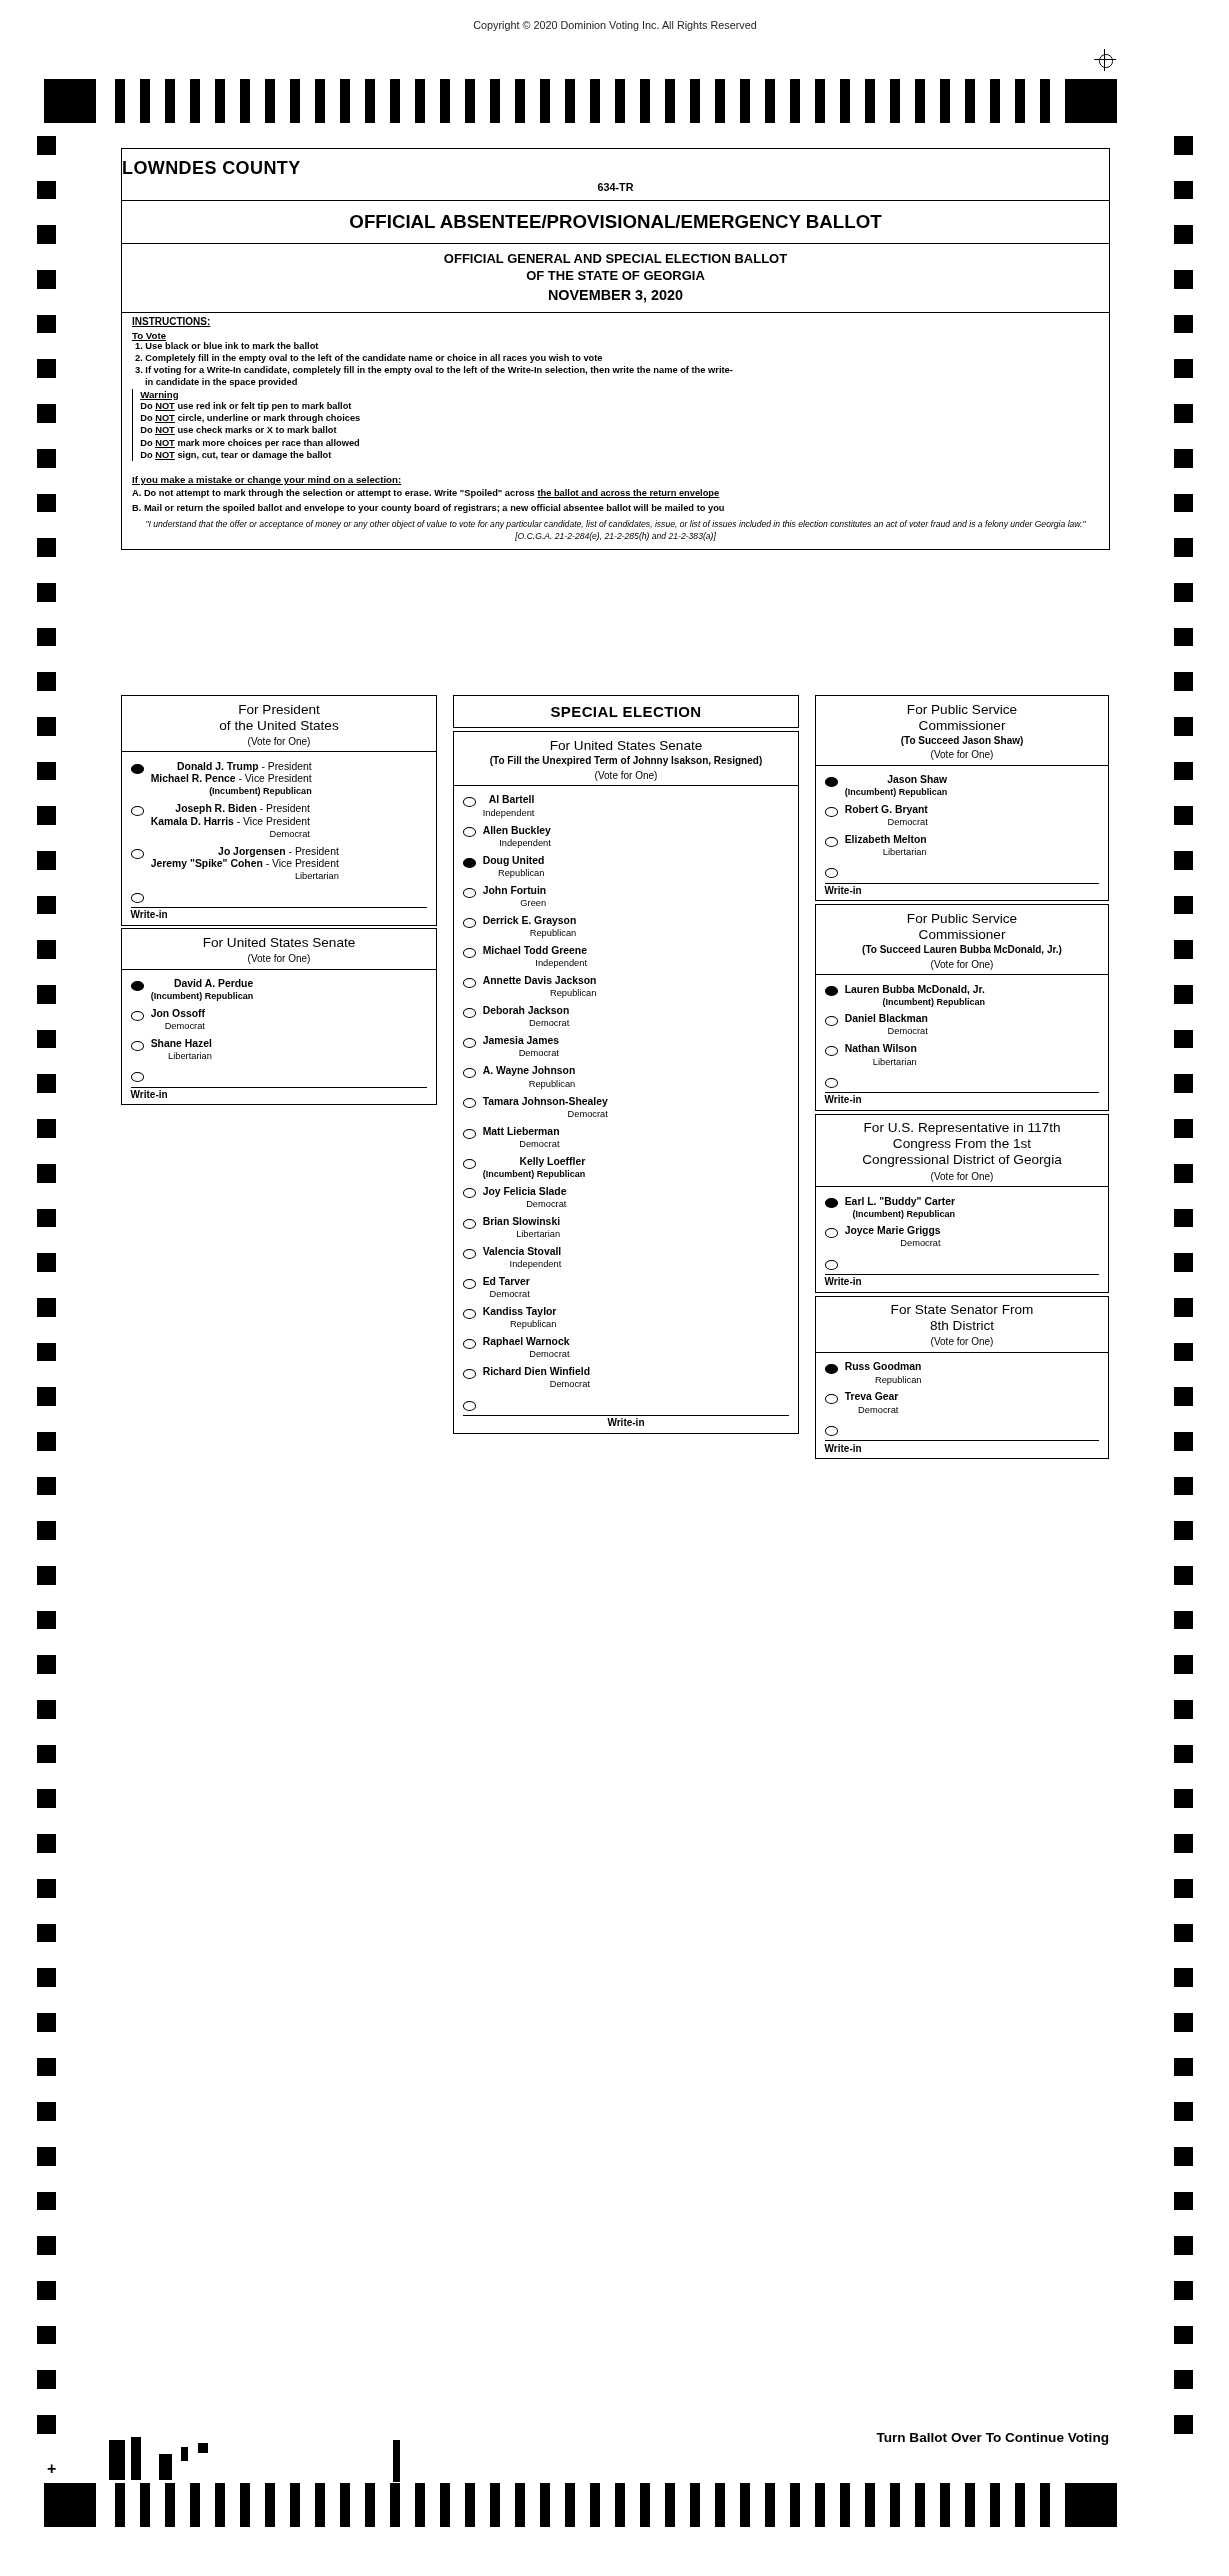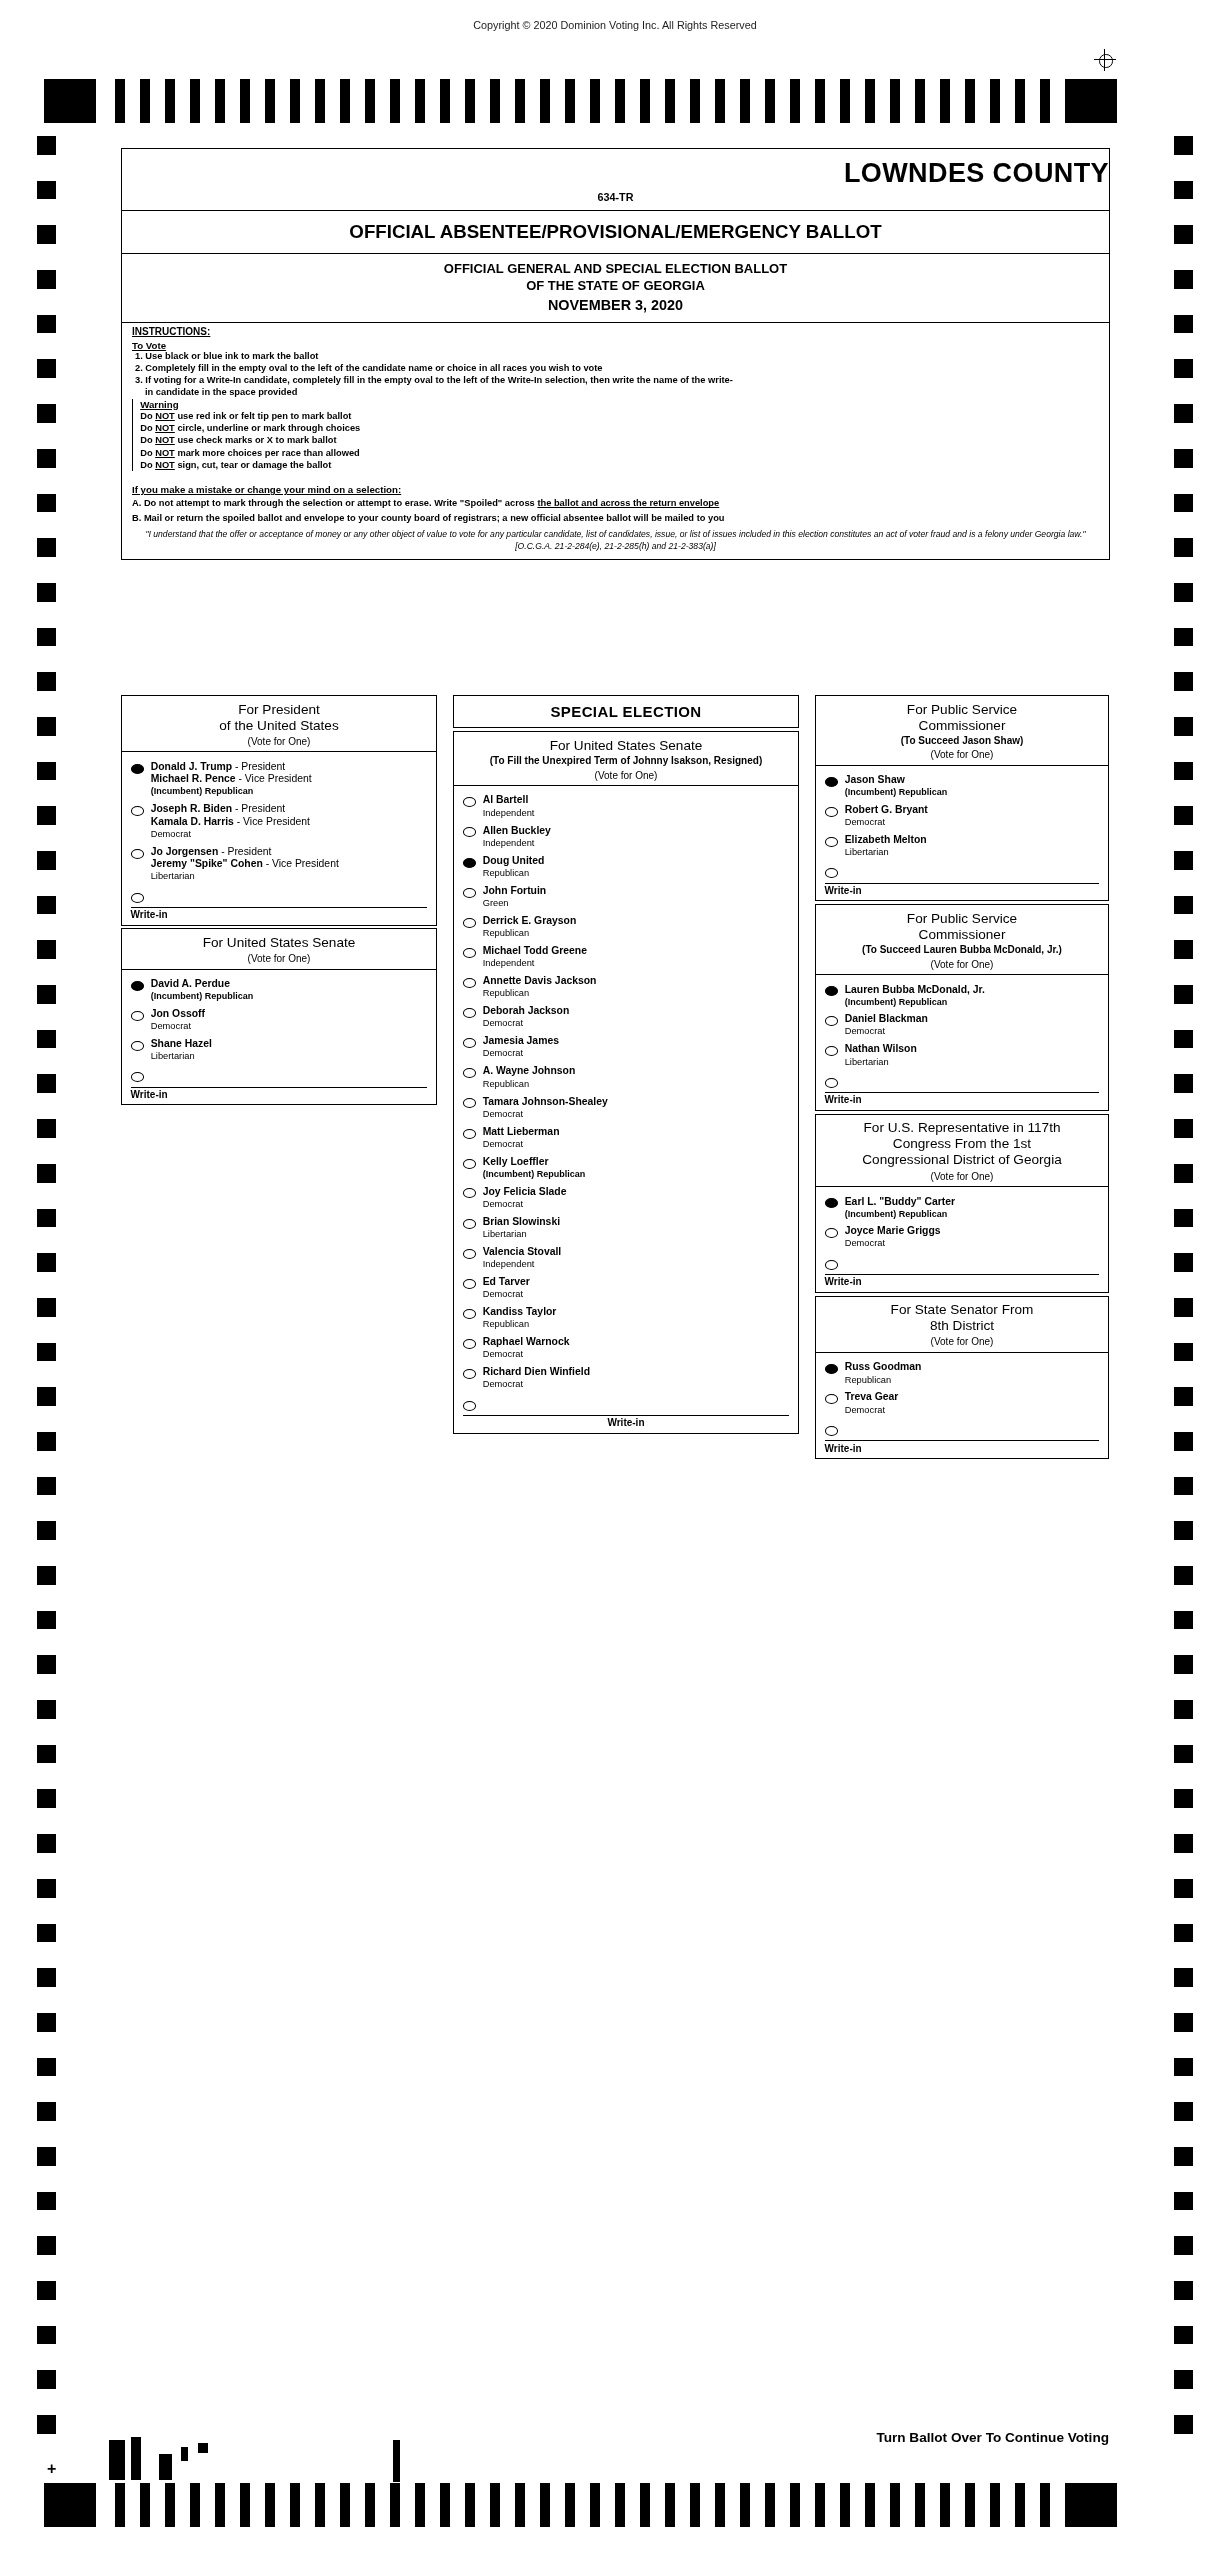--- a/index.html
+++ b/index.html
@@ -22,21 +22,21 @@
 
   .crosshair{position:absolute;top:49px;left:1094px;width:21.5px;height:21.5px;}
   .crosshair:before{content:"";position:absolute;left:10px;top:0;width:1.4px;height:21.5px;background:#000;}
   .crosshair:after{content:"";position:absolute;top:10px;left:0;width:21.5px;height:1.4px;background:#000;}
   .crosshair span{position:absolute;left:5px;top:5px;width:11.5px;height:11.5px;border:1.4px solid #000;border-radius:50%;}
 
   .plus{position:absolute;left:47px;top:2460px;font-size:16px;font-weight:bold;}
 
   
   .header-box{position:absolute;left:121px;top:148px;width:989px;border:1.4px solid #000;box-sizing:border-box;}
-  .hdr-county{text-align:right;font-size:27px;font-weight:bold;padding-top:8.6px;letter-spacing:0.4px;}
+  .hdr-county{text-align:left;font-size:18px;font-weight:bold;padding-top:8.6px;letter-spacing:0.4px;}
   .hdr-code{text-align:center;font-size:10.8px;font-weight:bold;padding-top:2.2px;padding-bottom:7.2px;}
   .hdr-rule{border-top:1.4px solid #000;}
   .hdr-official{text-align:center;font-size:18.7px;font-weight:bold;padding:10px 0 10px;}
   .hdr-sub1{text-align:center;font-size:13px;font-weight:bold;padding-top:7.2px;}
   .hdr-sub2{text-align:center;font-size:13px;font-weight:bold;padding-top:2.2px;}
   .hdr-date{text-align:center;font-size:14.4px;font-weight:bold;padding:3.6px 0 8.6px;}
 
   .instr-wrap{border-top:1.4px solid #000;padding:3.6px 8.6px 7.2px 10px;}
   .instr-title{font-size:10px;font-weight:bold;text-decoration:underline;}
   .instr-cols{display:flex;margin-top:2.9px;flex-direction:column;}
@@ -62,21 +62,21 @@
   .contest{border:1.4px solid #000;box-sizing:border-box;margin-bottom:2.9px;background:#fff;}
   .contest-head{padding:5.7px 4.3px 4.3px 4.3px;text-align:center;border-bottom:1.1px solid #000;}
   .ct-title{font-size:13.6px;font-weight:normal;line-height:1.18;}
   .ct-sub{font-size:10px;font-weight:bold;line-height:1.2;padding-top:1.4px;}
   .ct-vote{font-size:10px;padding-top:2.2px;}
 
   .special-head{border:1.4px solid #000;box-sizing:border-box;padding:7.2px 0 7.2px;text-align:center;margin-bottom:2.9px;}
   .special-head .t{font-size:15px;font-weight:bold;letter-spacing:0.4px;}
 
   .choices{padding:5.7px 0 2.9px 0;}
-  .choice{display:flex;align-items:flex-start;padding:2.9px 5.7px 2.9px 8.6px;min-height:21.5px;}
+  .choice{display:flex;align-items:flex-start;padding:2.9px 5.7px 2.9px 8.6px;min-height:21.5px;text-align:right;}
   .oval{flex:0 0 auto;width:13.6px;height:10px;border:1.4px solid #000;border-radius:50%;margin-top:2.9px;margin-right:6.5px;box-sizing:border-box;}
   .oval.filled{background:#000;}
   .cand{line-height:1.2;}
   .cand .n{font-size:10.4px;font-weight:bold;}
   .cand .n .role{font-weight:normal;}
   .cand .p{font-size:9.3px;padding-top:0.7px;}
   .cand .p.inc{font-weight:bold;font-size:9px;}
 
   .writein{display:flex;align-items:flex-start;padding:4.3px 5.7px 1.4px 8.6px;}
   .wi-label{border-top:1.1px solid #000;margin:0 8.6px 4.3px 8.6px;font-size:10px;font-weight:bold;padding-top:1.4px;}

